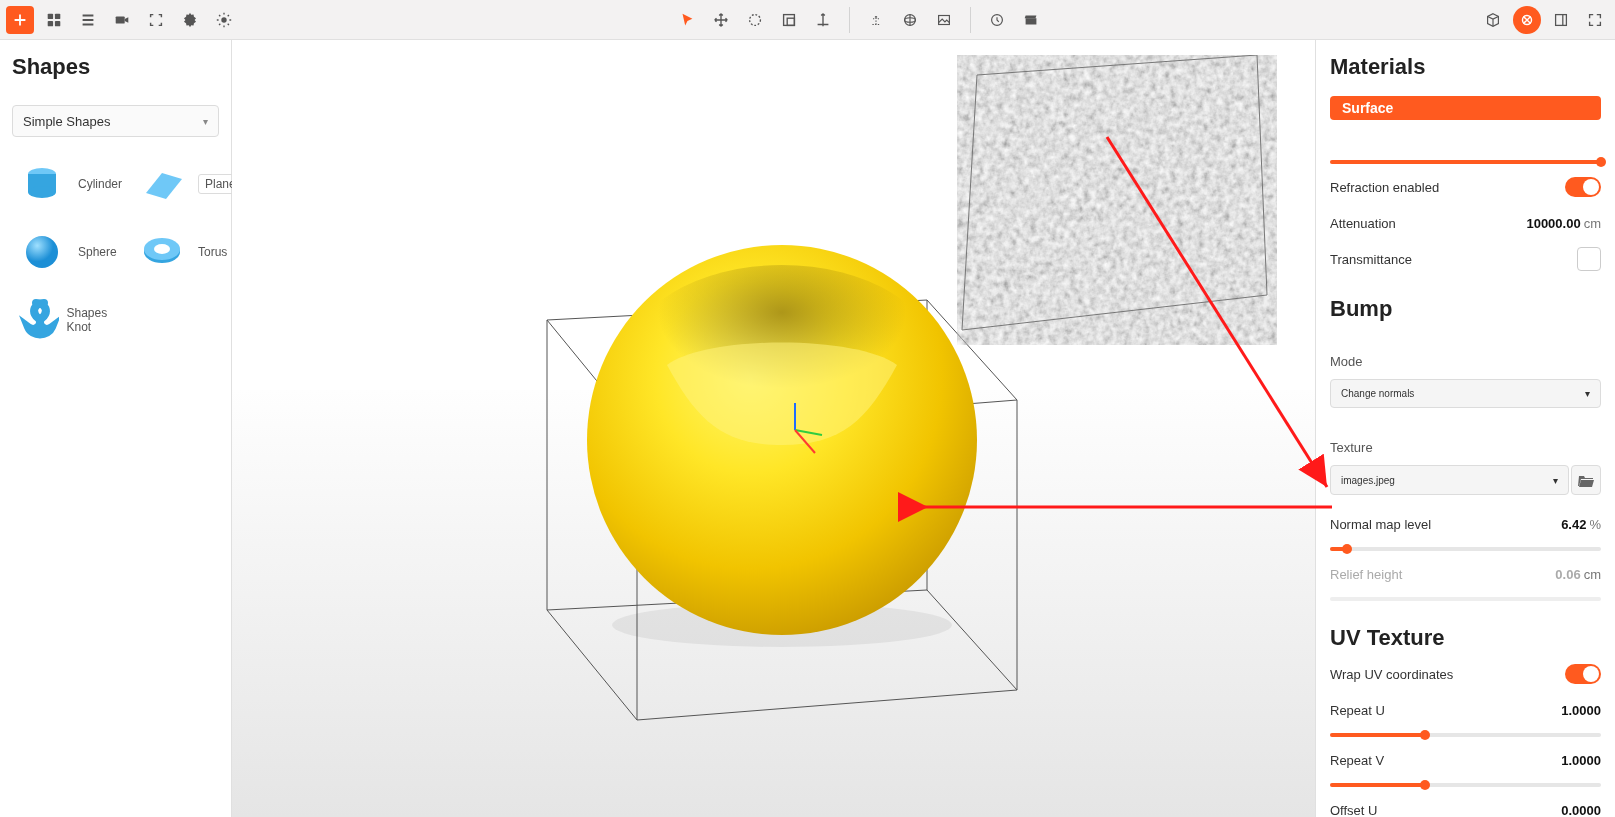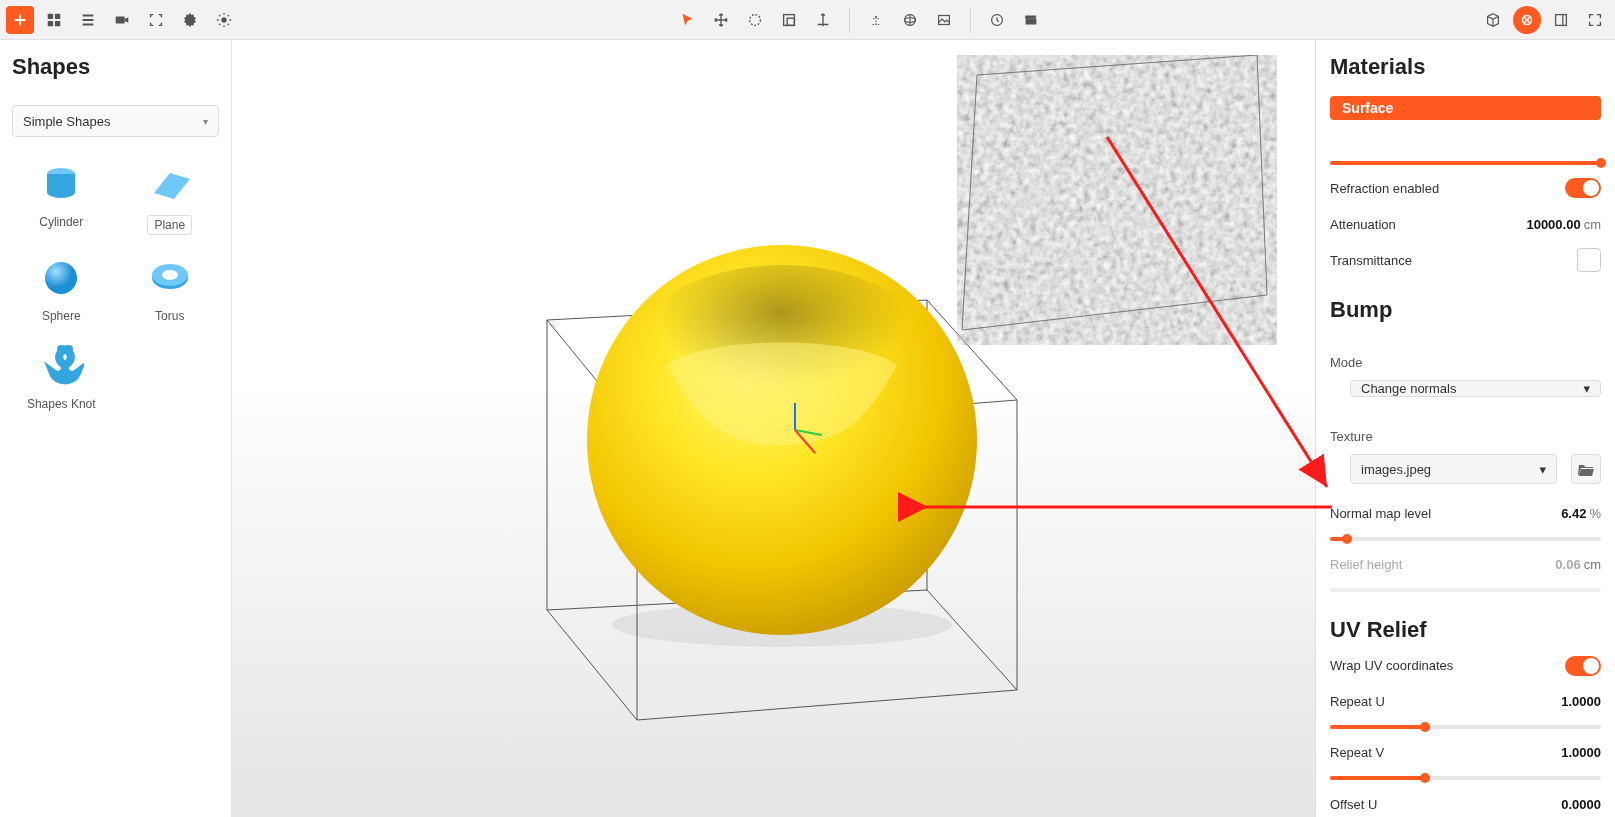--- a/index.html
+++ b/index.html
@@ -28,21 +28,21 @@
   .tb-btn.circle-active{background:var(--orange);border-radius:50%;color:#fff;}
 
   
   .main{display:flex;height:calc(100% - 40px);}
   .left-panel{width:232px;background:var(--panel-bg);border-right:1px solid var(--border);padding:14px 12px;}
   .left-panel h2{font-size:22px;font-weight:700;margin-bottom:25px;}
   .select{height:32px;border:1px solid var(--light-border);border-radius:4px;background:#fafafa;display:flex;align-items:center;justify-content:space-between;padding:13px 10px;font-size:13px;color:#333;cursor:pointer;}
   .select .chev{color:#888;font-size:10px;}
 
   .shape-grid{margin-top:22px;display:grid;grid-template-columns:1fr 1fr;gap:18px 10px;}
-  .shape-item{display:flex;flex-direction:column;align-items:center;gap:6px;cursor:pointer;}
+  .shape-item{display:flex;flex-direction:row;align-items:center;gap:6px;cursor:pointer;}
   .shape-thumb{width:60px;height:50px;display:flex;align-items:center;justify-content:center;}
   .shape-item .lbl{font-size:12px;color:#555;}
   .shape-item.framed .lbl{border:1px solid var(--light-border);border-radius:3px;padding:2px 6px;}
 
   
   .viewport{flex:1;position:relative;background:#fff;}
   .viewport::after{content:"";position:absolute;left:0;right:0;bottom:0;height:55%;background:linear-gradient(to bottom,#fefefe,#e5e5e5);}
   .stage{position:absolute;inset:0;z-index:2;}
 
   
@@ -58,28 +58,28 @@
   .field-row{display:flex;align-items:center;justify-content:space-between;font-size:13px;color:#333;min-height:26px;}
   .field-row .val{font-weight:600;color:#111;}
   .field-row .unit{font-weight:400;color:#777;margin-left:3px;}
   .field-row.disabled{color:#aaa;}
   .field-row.disabled .val{color:#aaa;}
 
   .toggle{width:36px;height:20px;border-radius:10px;background:var(--orange);position:relative;}
   .toggle::after{content:"";position:absolute;width:16px;height:16px;border-radius:50%;background:#fff;top:2px;right:2px;}
   .color-swatch{width:24px;height:24px;border:1px solid #ccc;border-radius:4px;background:#fff;}
 
-  .input-sm{height:30px;border:1px solid var(--light-border);border-radius:4px;background:var(--field);display:flex;align-items:center;justify-content:space-between;padding:0 10px;font-size:13px;color:#333;margin-left:20px;}
+  .input-sm{height:30px;border:1px solid var(--light-border);border-radius:4px;background:var(--field);display:flex;align-items:center;justify-content:space-between;padding:8px 10px;font-size:10px;color:#333;}
 
   .slider-wrap{height:22px;display:flex;align-items:center;}
   .slider{position:relative;height:4px;width:100%;border-radius:2px;background:#e6e6e6;}
   .slider .fill{position:absolute;height:100%;left:0;border-radius:2px;background:var(--orange);}
   .slider .knob{position:absolute;width:10px;height:10px;border-radius:50%;background:var(--orange);top:-3px;transform:translateX(-50%);}
 
-  .tex-row{display:flex;gap:14px;align-items:center;}
+  .tex-row{display:flex;gap:2px;align-items:center;}
   .tex-select{flex:1;}
   .icon-btn{width:30px;height:30px;border:1px solid var(--light-border);border-radius:4px;background:var(--field);display:flex;align-items:center;justify-content:center;color:#666;cursor:pointer;}
 
   .label-sm{font-size:13px;color:#555;margin-top:22px;}
 </style>
 </head>
 <body>
 
 <div class="toolbar">
   <div class="tb-group">
@@ -422,21 +422,21 @@
       </div>
 
     <div class="field-row disabled">
       <span>Relief height</span>
       <span><span class="val">0.06</span><span class="unit">cm</span></span>
     </div>
     <div class="slider-wrap">
         <div class="slider" style="background:#eee"></div>
       </div>
 
-    <div class="section-title">UV Relief</div>
+    <div class="section-title">UV Texture</div>
     <div class="field-row">
       <span>Wrap UV coordinates</span>
       <div class="toggle"></div>
     </div>
 
     <div class="field-row">
       <span>Repeat U</span>
       <span class="val">1.0000</span>
     </div>
     <div class="slider-wrap">

